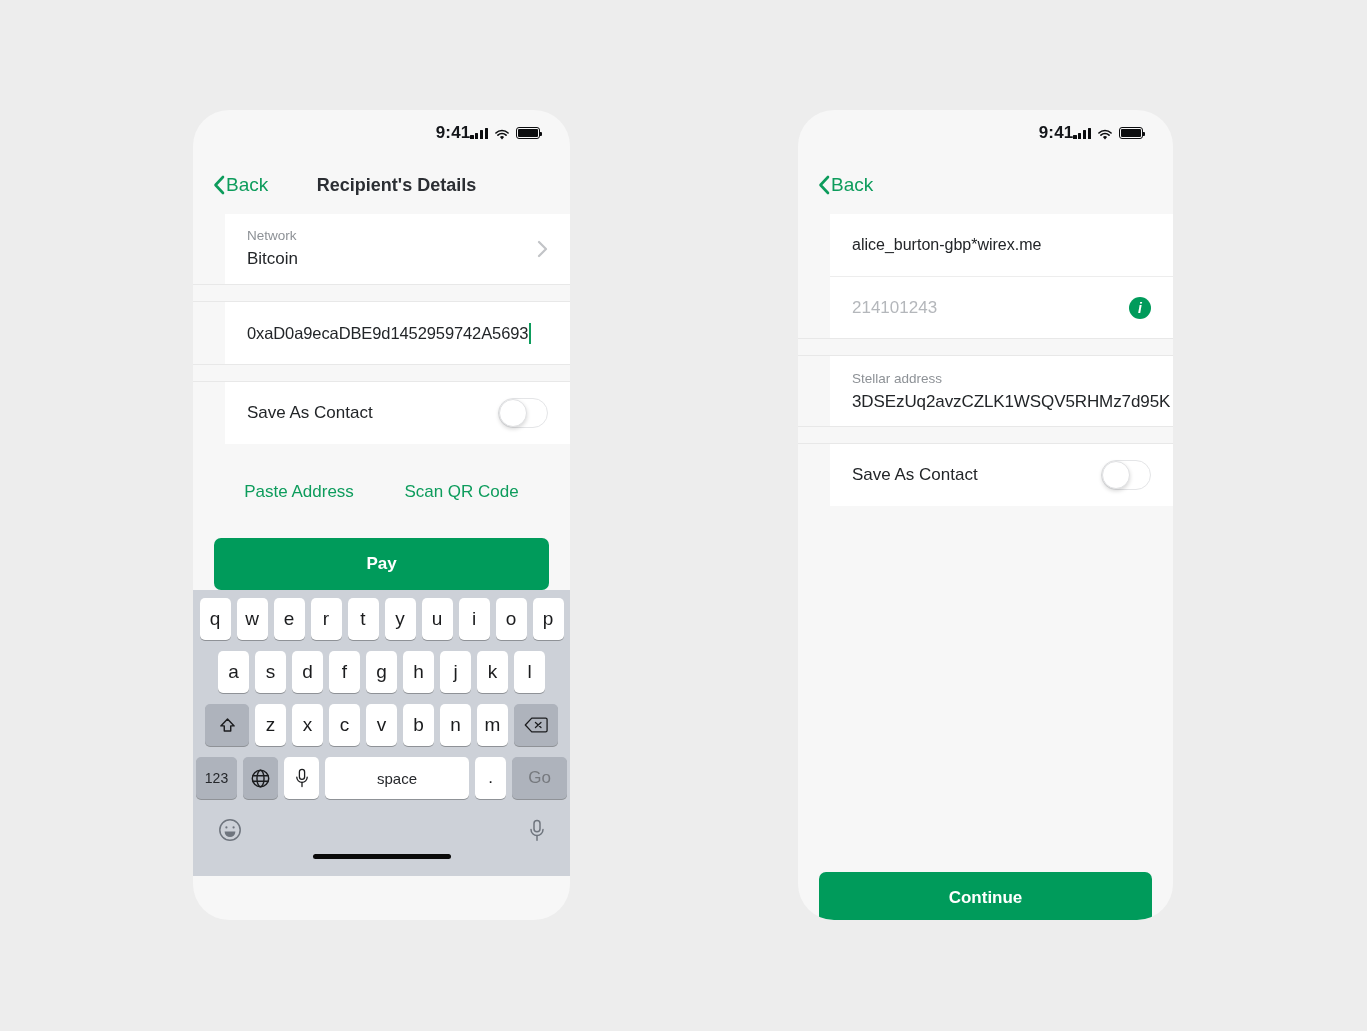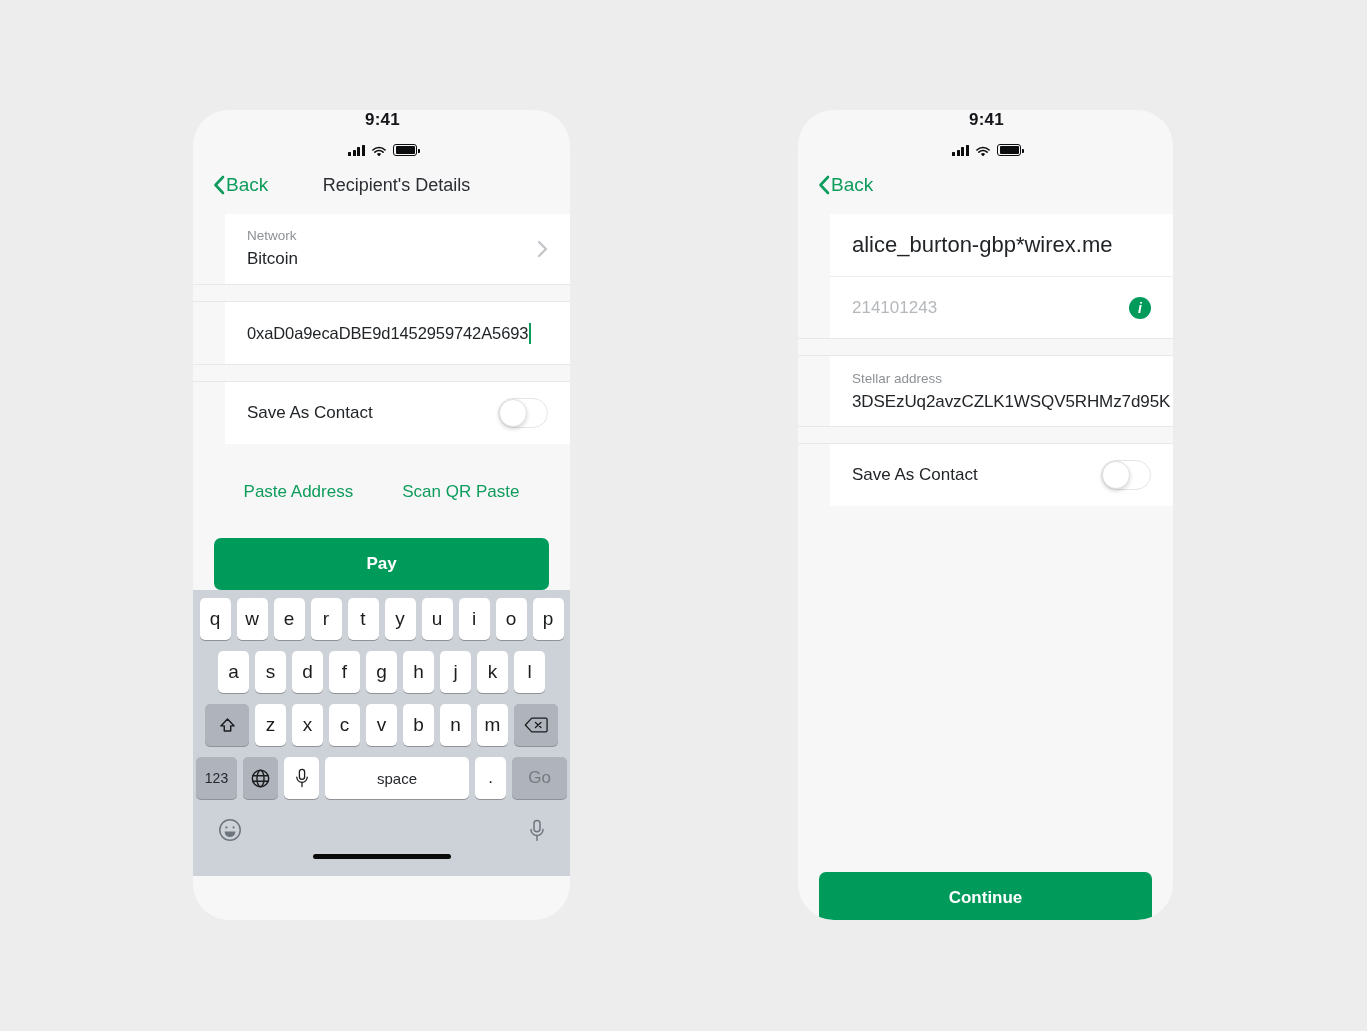--- a/index.html
+++ b/index.html
@@ -17,23 +17,22 @@
     background: #f7f7f7;
     border-radius: 36px;
     overflow: hidden;
   }
   #phone-left  { left: 193px; top: 110px; width: 377px; height: 810px; }
   #phone-right { left: 798px; top: 110px; width: 375px; height: 810px; }
 
   
   .statusbar {
     height: 46px; display: flex; align-items: center;
-    justify-content: space-between;
+    justify-content: flex-end;
     padding: 0 30px 0 32px;
-    flex-direction: column;
   }
   .clock { font-size: 17px; font-weight: bold; color: #14161a; letter-spacing: .2px; }
   .status-icons { display: flex; align-items: flex-end; gap: 6px; }
   .bars { display: flex; align-items: flex-end; gap: 1.6px; height: 12px; }
   .bars i { width: 3.2px; background: #0c0d0f; border-radius: .6px; display: block; }
   .bars i:nth-child(1) { height: 4px; }
   .bars i:nth-child(2) { height: 6.5px; }
   .bars i:nth-child(3) { height: 9px; }
   .bars i:nth-child(4) { height: 11.5px; }
   .wifi { width: 16px; height: 12px; }
@@ -51,21 +50,21 @@
   .navbar {
     height: 58px; position: relative;
     display: flex; align-items: center; padding: 0 20px;
     background: #f7f7f7;
   }
   .back { display: flex; align-items: center; gap: 1px; cursor: pointer; }
   .back svg { display: block; }
   .back-label { color: #0d9c5c; font-size: 19px; }
   .nav-title {
     position: absolute; left: 0; right: 0; text-align: center;
-    font-size: 18px; font-weight: normal; color: #2b2e33;
+    font-size: 18px; font-weight: bold; color: #2b2e33;
     pointer-events: none;
   }
   #phone-left  .nav-title { padding-left: 30px; }
   #phone-right .nav-title { padding-left: 8px; }
 
   
   .card { background: #fff; margin-left: 32px; }
   .gap { height: 18px; background: #f7f7f7;
          border-top: 1px solid #e8e8e8; border-bottom: 1px solid #e8e8e8; }
   .row { padding: 0 22px; display: flex; align-items: center; }
@@ -136,21 +135,21 @@
     justify-content: space-between; padding: 0 22px;
   }
   .home-bar {
     width: 138px; height: 5px; border-radius: 3px; background: #0a0a0a;
     margin: 0 auto;
   }
   .home-wrap-kbd { height: 22px; display: flex; align-items: flex-start; }
 
   
   .r-addr-row { height: 62px; }
-  .r-addr-text { font-size: 22px; color: #222528; }
+  .r-addr-text { font-size: 16px; color: #222528; }
   .r-sub-row { height: 62px; justify-content: space-between;
                border-top: 1px solid #ededed; }
   .r-sub-text { font-size: 17px; color: #b4b7bb; }
   .info-badge {
     width: 22px; height: 22px; border-radius: 50%; background: #009b5b;
     color: #fff; font-size: 14px; font-weight: bold; font-style: italic;
     display: flex; align-items: center; justify-content: center;
     cursor: pointer; flex: none;
   }
   .stellar-row { height: 70px; }
@@ -229,21 +228,21 @@
         <span class="toggle-label">Save As Contact</span>
         <span class="switch">
             <span class="knob"></span>
           </span>
       </div>
     </div>
 
     <div class="action-area">
       <div class="link-row">
         <button class="link">Paste Address</button>
-        <button class="link">Scan QR Paste</button>
+        <button class="link">Scan QR Code</button>
       </div>
       <button class="cta">Pay</button>
     </div>
 
     <div class="keyboard">
       <div class="krow r1">
         <div class="key">q</div>
         <div class="key">w</div>
         <div class="key">e</div>
         <div class="key">r</div>

